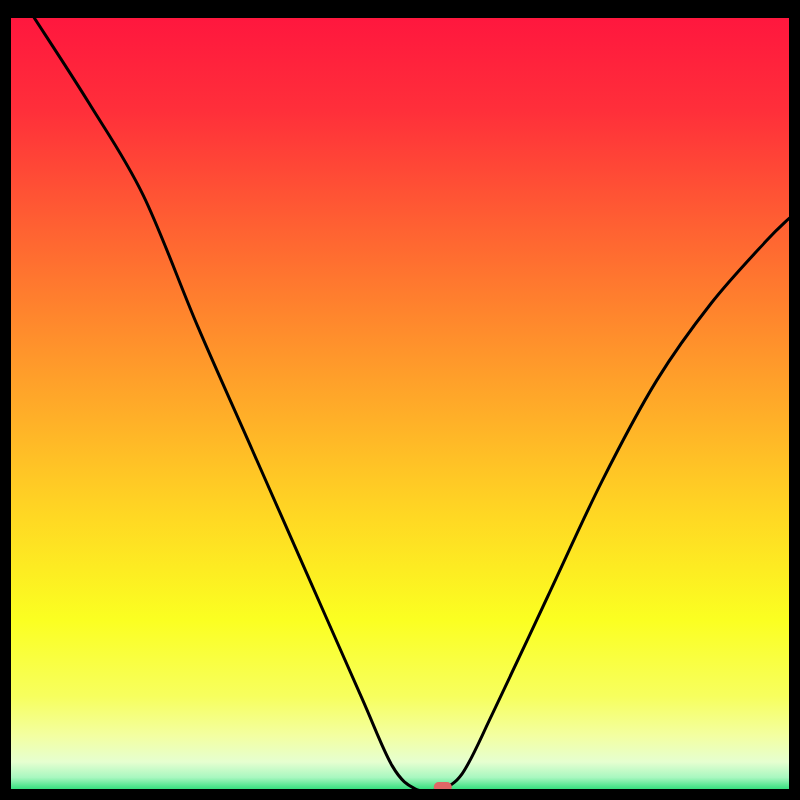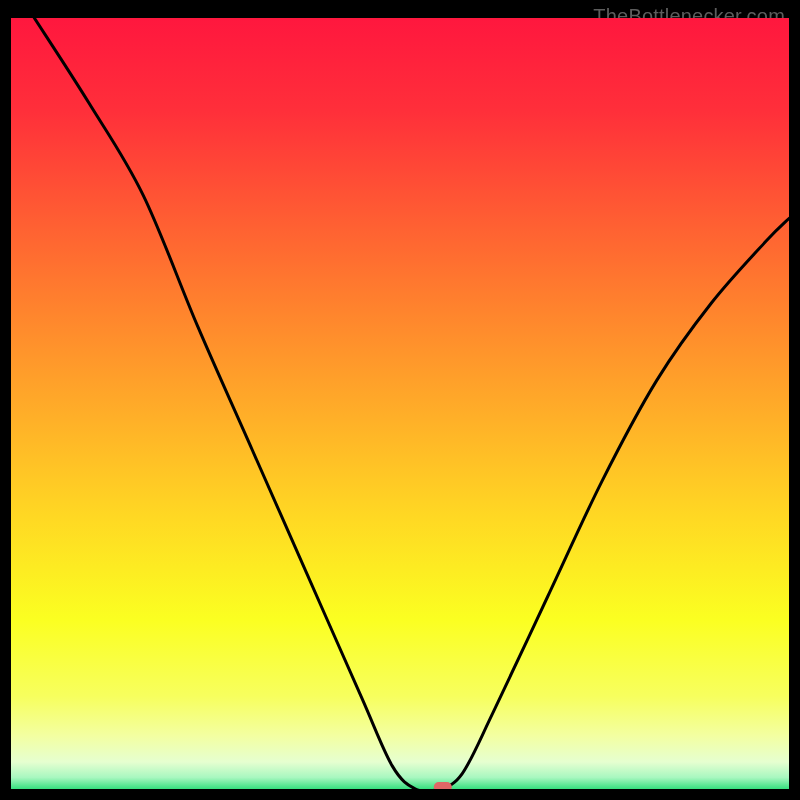--- a/index.html
+++ b/index.html
@@ -33,21 +33,20 @@
     color: #5d5d5d;
     font-size: 20px;
     font-weight: 500;
     letter-spacing: 0.2px;
   }
 </style>
 </head>
 <body>
 
 <div class="frame">
-  <div class="watermark">TheBottlenecker.com</div>
   <svg class="plot" viewBox="0 0 778 771" preserveAspectRatio="none">
     <defs>
       <linearGradient id="bg-grad" x1="0" y1="0" x2="0" y2="1">
           <stop offset="0%" stop-color="#ff173e"></stop>
           <stop offset="12%" stop-color="#ff2f3a"></stop>
           <stop offset="25%" stop-color="#ff5a33"></stop>
           <stop offset="38%" stop-color="#ff842d"></stop>
           <stop offset="52%" stop-color="#ffb028"></stop>
           <stop offset="65%" stop-color="#ffd923"></stop>
           <stop offset="78%" stop-color="#fbff21"></stop>

